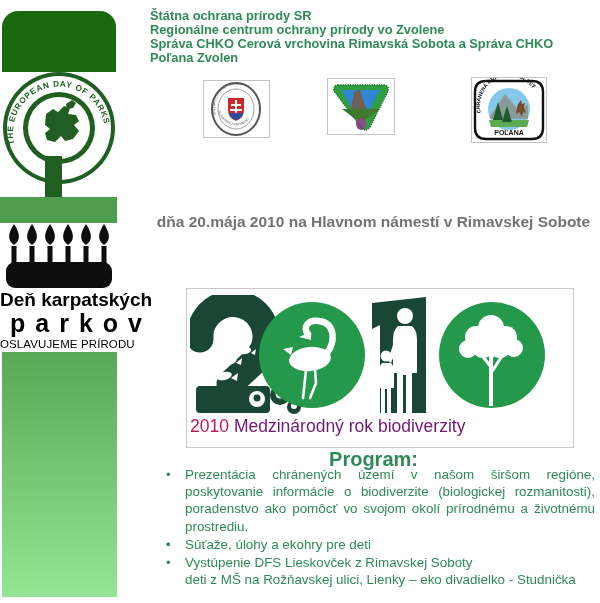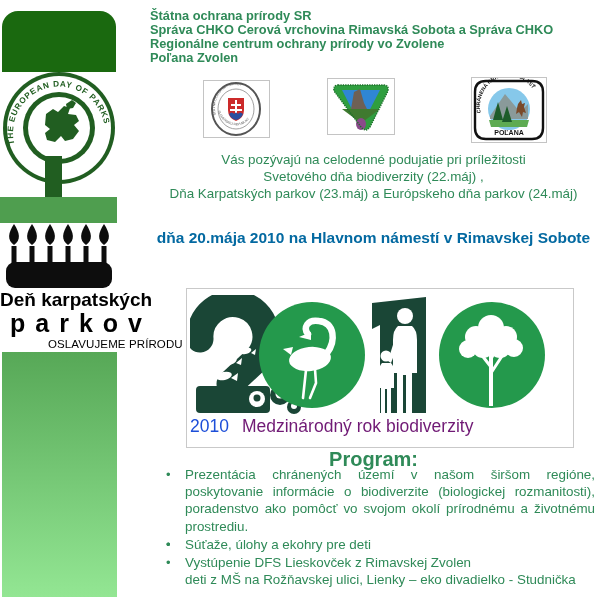--- a/index.html
+++ b/index.html
@@ -12,33 +12,33 @@
                   border-radius:16px 16px 0 0;}
   .side-band{left:0;top:197px;width:117px;height:26px;background:#4f9e4f;}
   .side-grad{left:2px;top:352px;width:115px;height:245px;
              background:linear-gradient(#57a857,#93e693);}
   .side-title1{left:0;top:289px;width:118px;text-align:left;color:#000;
                font-weight:bold;font-size:19px;white-space:nowrap;}
   .side-title2{left:0;top:309px;width:118px;text-align:left;color:#000;
                font-weight:bold;font-size:25px;letter-spacing:.40em;text-indent:.40em;
                white-space:nowrap;}
   .side-sub{left:0;top:338px;width:100px;text-align:center;color:#000;
-            font-size:11.5px;letter-spacing:.01em;white-space:nowrap;margin-left:48px;}
+            font-size:11.5px;letter-spacing:.01em;white-space:nowrap;}
 
   
   .header{left:150px;top:9px;width:447px;text-align:left;color:#2f8a58;
           font-weight:bold;font-size:12.8px;line-height:14px;}
   .invite{left:150px;top:151px;width:447px;text-align:center;color:#2f8a58;
           font-size:13.4px;line-height:17px;}
-  .eventinfo{left:150px;top:228px;width:447px;text-align:center;color:#0369a1;
+  .eventinfo{left:150px;top:212px;width:447px;text-align:center;color:#737373;
              font-weight:bold;font-size:15.5px;line-height:20px;}
   .frame-box{left:186px;top:288px;width:386px;height:158px;border:1px solid #c9c9c9;}
   .logo-frame{background:#fff;border:1px solid #c4c4c4;}
   .caption{left:190px;top:416px;font-size:17.5px;white-space:nowrap;}
-  .caption .yr{color:#1d4ed8;margin-right:13px;}
+  .caption .yr{color:#be185d;margin-right:5px;}
   .caption .tx{color:#701a75;}
   .program-title{left:150px;top:448px;width:447px;text-align:center;color:#2f8a58;
                  font-weight:bold;font-size:20px;}
   .program-list{left:157px;top:466px;width:438px;color:#2f8a58;font-size:13.4px;
                 line-height:17.2px;}
   .pitem{position:relative;padding-left:28px;text-align:justify;margin-bottom:1px;}
   .pitem .bullet{position:absolute;left:9px;top:0;font-size:13px;}
   .pitem .subline{text-align:left;}
   .plain{text-align:left;}
 </style>
@@ -89,22 +89,22 @@
     </g>
   </svg>
 
   <div class="abs side-title1">Deň karpatských</div>
   <div class="abs side-title2">parkov</div>
   <div class="abs side-sub">OSLAVUJEME PRÍRODU</div>
   <div class="abs side-grad"></div>
 
   <div class="abs header">
     <div>Štátna ochrana prírody SR</div>
+    <div>Regionálne centrum ochrany prírody vo Zvolene</div>
     <div>Správa CHKO Cerová vrchovina Rimavská Sobota a Správa CHKO</div>
-    <div>Regionálne centrum ochrany prírody vo Zvolene</div>
     <div>Poľana Zvolen</div>
   </div>
 
   <svg class="abs logo-frame" style="left:203px;top:80px" width="65" height="56" viewBox="0 0 65 56">
     <ellipse cx="32" cy="28" rx="24" ry="26" fill="#fff" stroke="#555" stroke-width="2"></ellipse>
     <ellipse cx="32" cy="28" rx="18" ry="20" fill="#fff" stroke="#888" stroke-width="0.8"></ellipse>
     <path id="sopsrTop" d="M 12,34 A 21,23 0 1 1 52,34" fill="none"></path>
     <path id="sopsrBot" d="M 14,30 A 19,21 0 0 0 50,30" fill="none"></path>
     <text font-size="3.4" fill="#555">
       <textPath href="#sopsrTop">ŠTÁTNA OCHRANA PRÍRODY</textPath>
@@ -137,25 +137,20 @@
       <path d="M26,24 l5,18 h-10 z M35,28 l5,16 h-10 z" fill="#1d5c2a"></path>
       <path d="M46,26 l3,-4 1,4 3,-1 -1,4 2,6 -3,-1 -1,5 -3,-5 -3,2 1,-6 z" fill="#7a4a2a"></path>
     </g>
     <path id="polArc" d="M 9,36 A 29,30 0 1 1 65,36" fill="none"></path>
     <text font-size="5.2" font-weight="bold" fill="#111">
       <textPath href="#polArc" startOffset="1">CHRÁNENÁ KRAJINNÁ OBLASŤ</textPath>
     </text>
     <text x="37" y="57" font-size="7" font-weight="bold" fill="#111" text-anchor="middle">POĽANA</text>
   </svg>
 
-  <div class="abs invite">
-    <div>Vás pozývajú na celodenné podujatie pri príležitosti</div>
-    <div>Svetového dňa biodiverzity (22.máj) ,</div>
-    <div>Dňa Karpatských parkov (23.máj) a Európskeho dňa parkov (24.máj)</div>
-  </div>
 
   <div class="abs eventinfo">
     <div>dňa 20.mája 2010 na Hlavnom námestí v Rimavskej Sobote</div>
   </div>
 
   <div class="abs frame-box"></div>
 
   <svg class="abs" style="left:190px;top:295px" width="355" height="120" viewBox="0 0 355 120">
 
     <g>
@@ -231,18 +226,18 @@
     </div>
     <div class="pitem plain">
       <span class="bullet">•</span>
     </div>
     <div class="pitem plain">
       <span class="bullet">•</span>
       <span>Súťaže, úlohy a ekohry pre deti</span>
     </div>
     <div class="pitem plain">
       <span class="bullet">•</span>
-      <span>Vystúpenie DFS Lieskovček z Rimavskej Zvolen</span>
+      <span>Vystúpenie DFS Lieskovček z Rimavskej Soboty</span>
       <div class="subline">deti z MŠ na Rožňavskej ulici, Lienky – eko divadielko - Studnička</div>
     </div>
   </div>
 
 </div>
 
 </body></html>

